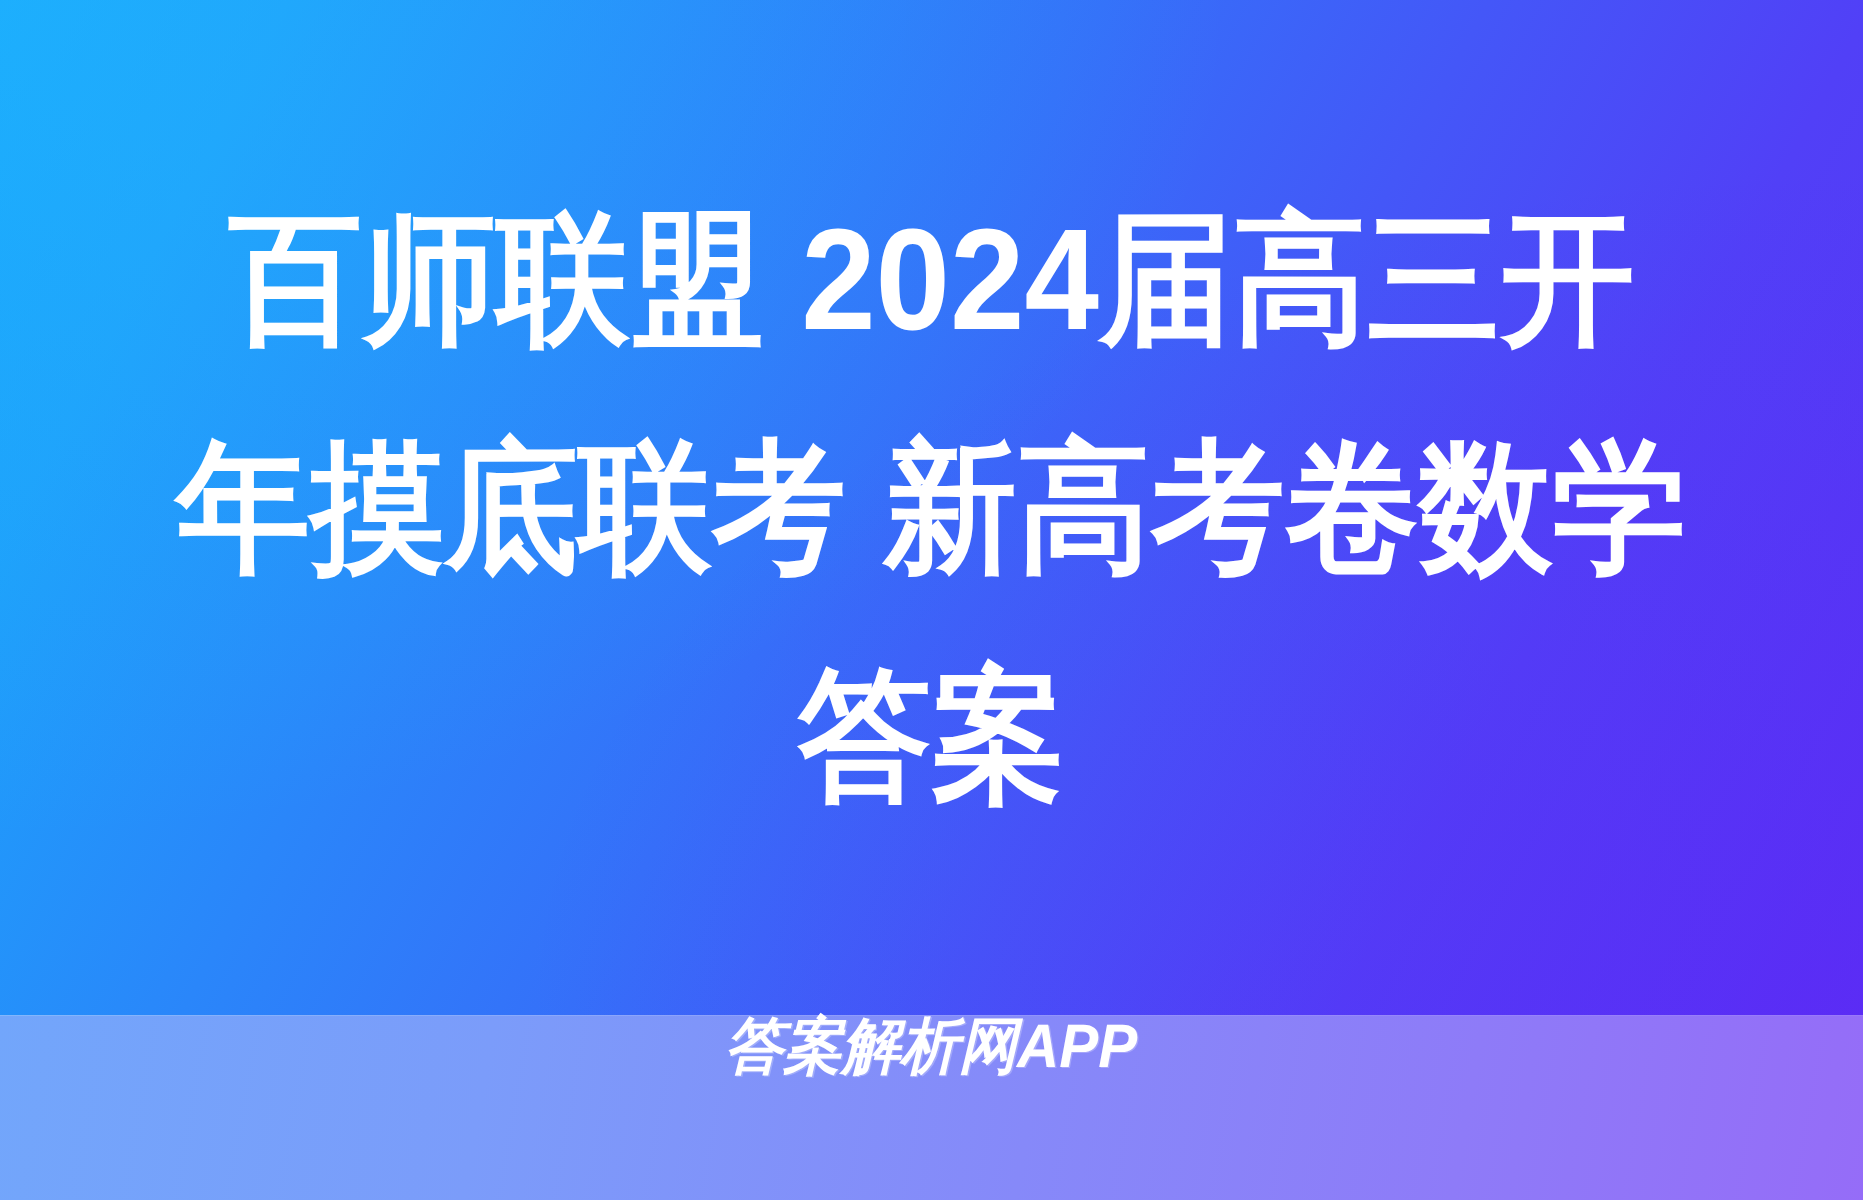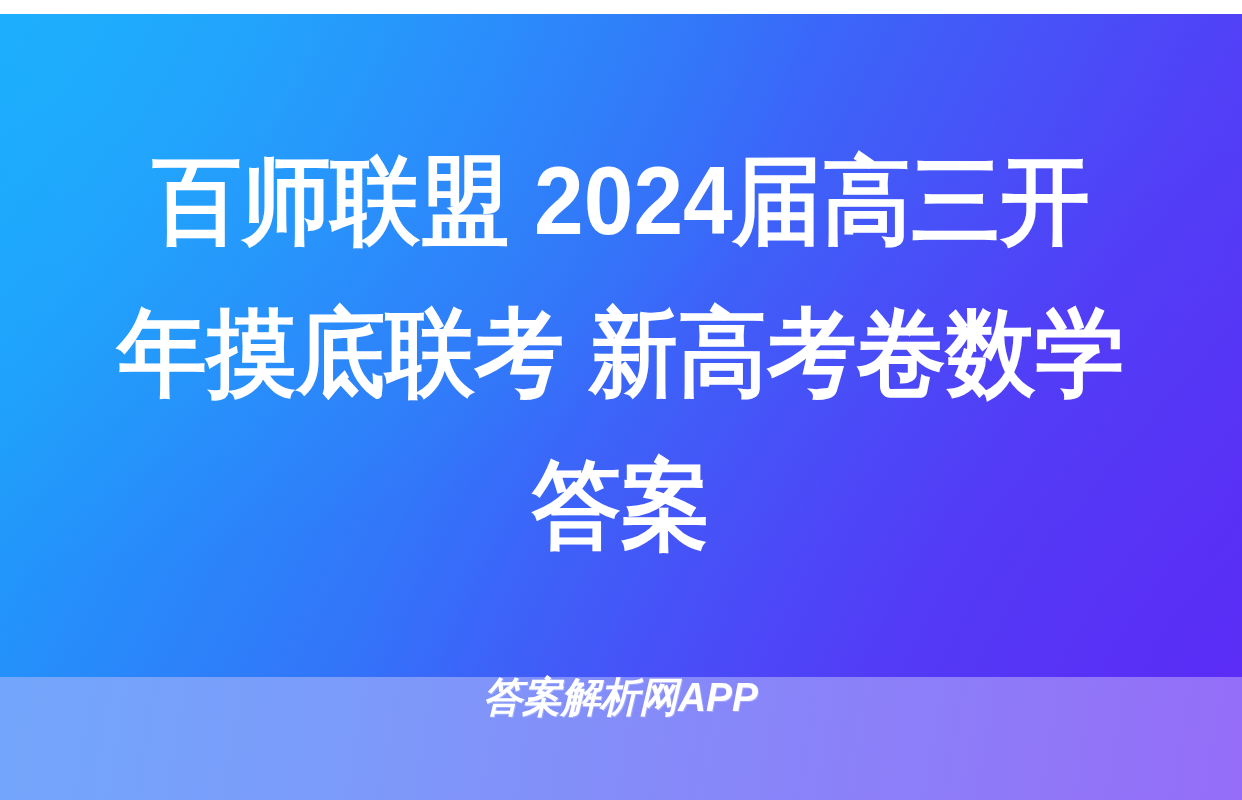--- a/index.html
+++ b/index.html
@@ -32,21 +32,20 @@
         #16a6fc 0%,
         #1d9ffb 12%,
         #2a86fa 30%,
         #3570f9 46%,
         #4457f8 62%,
         #5140f7 78%,
         #5a30f5 100%);
     display: flex;
     align-items: center;
     justify-content: center;
-    margin-top: 14px;
   }
 
   
   .hero::after {
     content: "";
     position: absolute;
     inset: 0;
     background:
       radial-gradient(120% 150% at 0% 0%, rgba(40,190,255,0.38) 0%, rgba(40,190,255,0) 55%),
       radial-gradient(120% 140% at 100% 100%, rgba(92,36,245,0.35) 0%, rgba(92,36,245,0) 60%);

